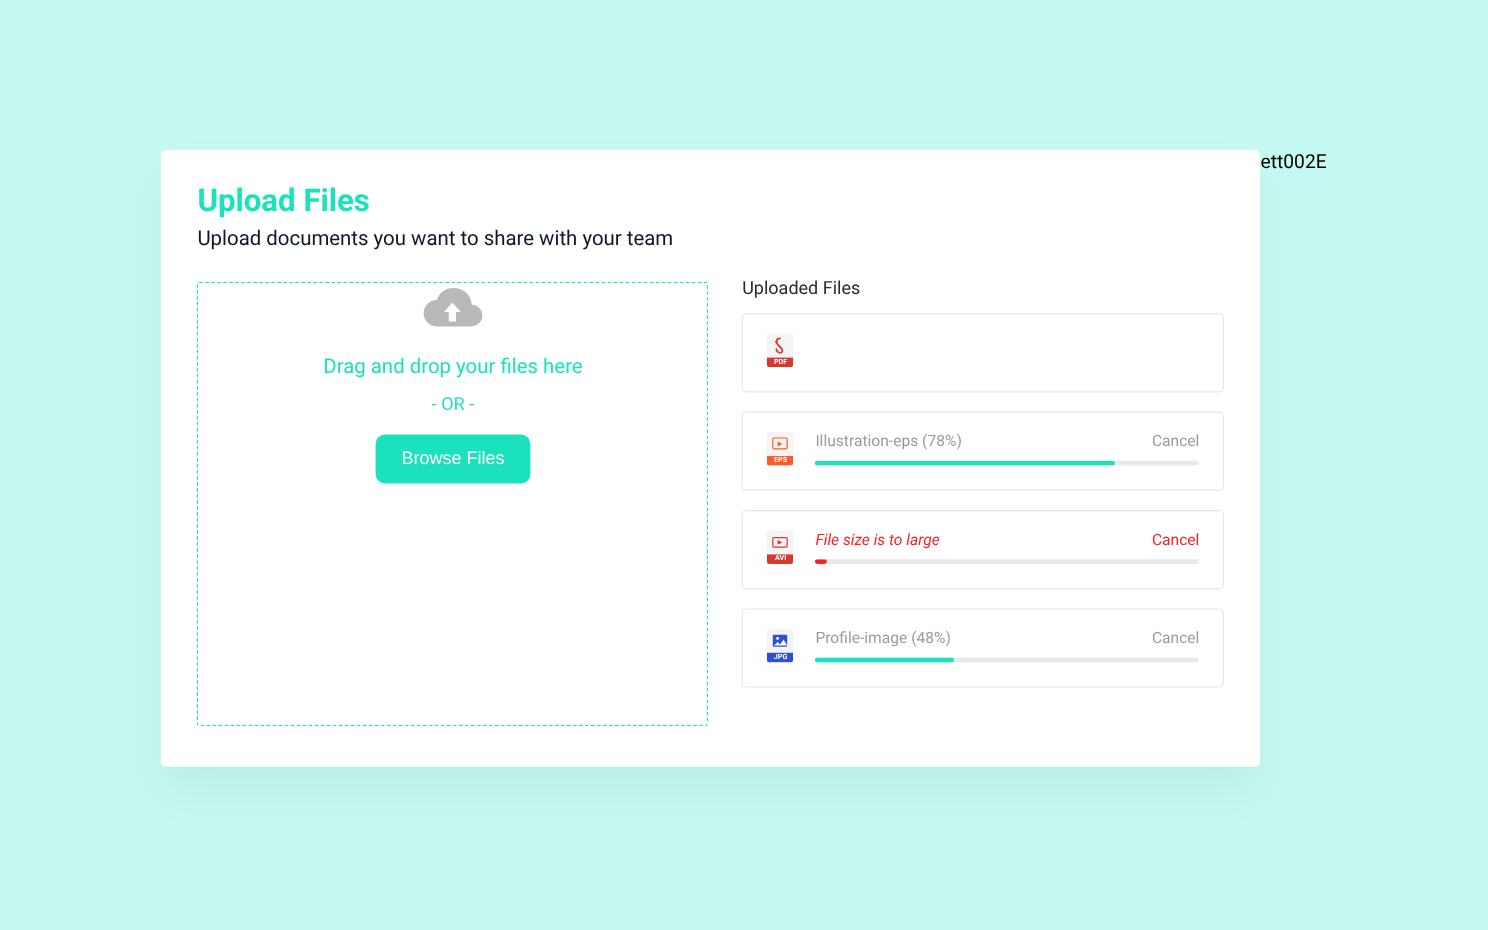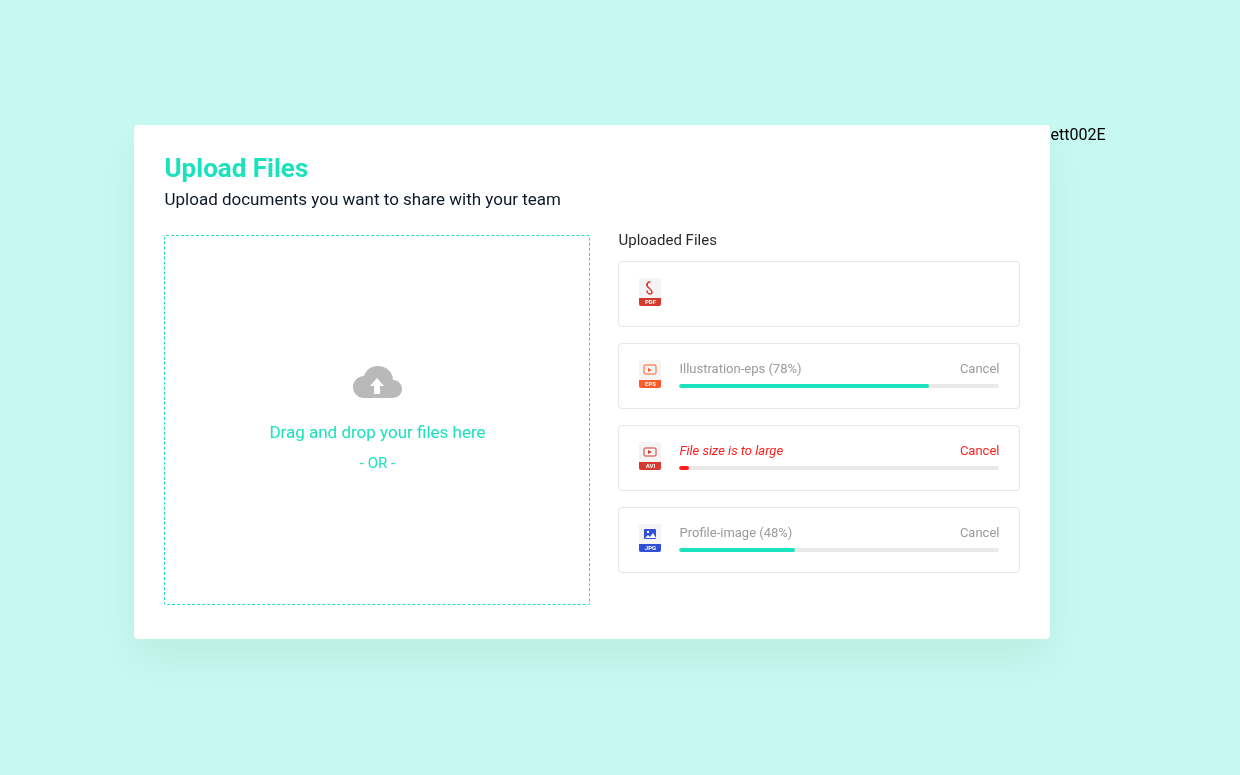--- a/index.html
+++ b/index.html
@@ -36,21 +36,21 @@
     gap: 28px;
   }
   .dropzone {
     flex: 0 0 426px;
     height: 370px;
     border: 1.5px dashed #1be1bd;
     border-radius: 2px;
     display: flex;
     flex-direction: column;
     align-items: center;
-    justify-content: center;
+    justify-content: flex-start;
     gap: 10px;
   }
   .cloud-icon svg { display: block; }
   .dnd-text {
     color: #1be1bd;
     font-size: 17px;
     margin-top: 10px;
   }
   .or-text {
     color: #1be1bd;
@@ -156,20 +156,21 @@
 
     <div class="dropzone">
       <div class="cloud-icon">
         <svg width="56" height="40" viewBox="0 0 56 40">
           <path d="M44 18c0-8-7-14-15-14-7 0-12 4-14 10-6 0-11 5-11 11s5 11 11 11h28c6 0 10-4 10-9 0-5-4-9-9-9z" fill="#b9b9b9"></path>
           <path d="M28 16l-7 8h4v8h6v-8h4z" fill="#ffffff"></path>
         </svg>
       </div>
       <div class="dnd-text">Drag and drop your files here</div>
       <div class="or-text">- OR -</div>
+      <button class="browse-btn">Browse Files</button>
     </div>
 
     <div class="right">
       <div class="section-heading">Uploaded Files</div>
 
       <div class="file-row">
         <div class="file-icon">
           <div class="top-shape">
               <svg width="14" height="14" viewBox="0 0 14 14">
                 <path d="M7 1c-2 0-3 1-3 3 0 3 5 4 5 7 0 1-1 2-2 2s-3-1-3-3" stroke="#d8392f" stroke-width="1.5" fill="none" stroke-linecap="round"></path>

